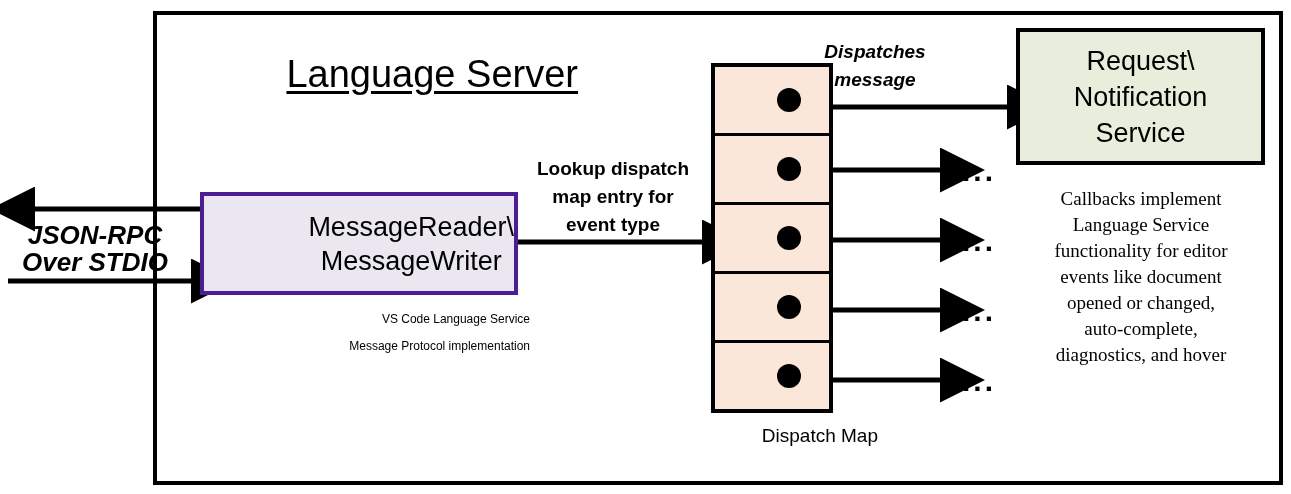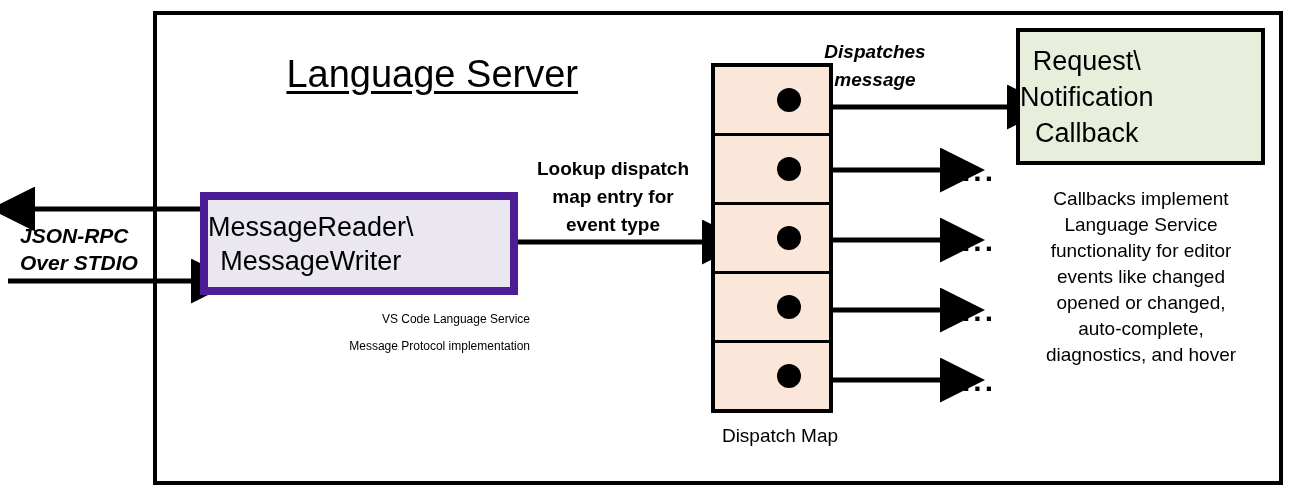--- a/index.html
+++ b/index.html
@@ -8,50 +8,50 @@
   #stage{position:relative;width:1291px;height:494px;background:#fff;}
   .abs{position:absolute;}
   
   #server-frame{left:153px;top:11px;width:1130px;height:474px;
                 border:4px solid #000;box-sizing:border-box;background:transparent;}
   #server-title{left:238px;top:52px;width:340px;font-size:38px;line-height:44px;
                 text-align:right;text-decoration:underline;text-underline-offset:4px;
                 white-space:nowrap;}
   
   #reader-box{left:200px;top:192px;width:318px;height:103px;background:#EAE7F0;
-              border:8px solid #4c1d95;box-sizing:border-box;
-              display:flex;align-items:center;justify-content:flex-start;}
+              border:4px solid #4c1d95;box-sizing:border-box;
+              display:flex;align-items:center;justify-content:flex-end;}
   #reader-box .t{font-size:27px;line-height:34px;text-align:center;}
   #reader-caption{left:190px;top:306px;width:340px;text-align:right;
                   font-size:12px;line-height:27px;}
   
-  #jsonrpc-label{left:20px;top:222px;width:150px;text-align:left;
-                 font-size:21px;line-height:27px;font-style:italic;font-weight:bold;}
+  #jsonrpc-label{left:20px;top:222px;width:150px;text-align:center;
+                 font-size:26px;line-height:27px;font-style:italic;font-weight:bold;}
   
   #lookup-label{left:518px;top:155px;width:190px;text-align:center;
                 font-size:19px;line-height:28px;font-weight:bold;}
   
   #dispatch-label{left:785px;top:38px;width:180px;text-align:center;
                   font-size:19px;line-height:28px;font-style:italic;font-weight:bold;}
   
   #dispatch-map{left:711px;top:63px;width:122px;height:350px;background:#FBE7DA;
                 border:4px solid #000;box-sizing:border-box;display:flex;flex-direction:column;}
   #dispatch-map .row{flex:1 1 0;border-bottom:3px solid #000;position:relative;}
   #dispatch-map .row:last-child{border-bottom:none;}
   #dispatch-map .dot{position:absolute;left:62px;top:50%;width:24px;height:24px;
                      margin-top:-12px;border-radius:50%;background:#000;}
-  #map-caption{left:665px;top:422px;width:230px;text-align:center;
+  #map-caption{left:648px;top:422px;width:230px;text-align:right;
                font-size:19px;line-height:27px;}
   
   #callback-box{left:1016px;top:28px;width:249px;height:137px;background:#E8EEDC;
                 border:4px solid #000;box-sizing:border-box;
-                display:flex;align-items:center;justify-content:flex-start;}
+                display:flex;align-items:center;justify-content:center;}
   #callback-box .t{font-size:27px;line-height:36px;text-align:center;}
   #callback-caption{left:1010px;top:186px;width:262px;text-align:center;
-                    font-size:19px;line-height:26px;}
+                    font-size:19px;line-height:26px;font-family:Liberation Serif, serif;}
   
   #wires{left:0;top:0;width:1291px;height:494px;pointer-events:none;}
   .ell{font-size:30px;line-height:30px;letter-spacing:3px;font-weight:bold;}
 </style>
 </head>
 <body>
 
 <div id="stage">
 
   <div class="abs" id="server-frame"></div>
@@ -134,26 +134,26 @@
 
   <div class="abs ell" style="left:962px;top:156px;">...</div>
   <div class="abs ell" style="left:962px;top:226px;">...</div>
   <div class="abs ell" style="left:962px;top:296px;">...</div>
   <div class="abs ell" style="left:962px;top:366px;">...</div>
 
   <div class="abs" id="callback-box">
     <div class="t">
       <div>Request\</div>
       <div>Notification</div>
-      <div>Callback</div>
+      <div>Service</div>
     </div>
   </div>
   <div class="abs" id="callback-caption">
     <div>Callbacks implement</div>
     <div>Language Service</div>
     <div>functionality for editor</div>
-    <div>events like changed</div>
+    <div>events like document</div>
     <div>opened or changed,</div>
     <div>auto-complete,</div>
     <div>diagnostics, and hover</div>
   </div>
 
 </div>
 
 </body></html>

